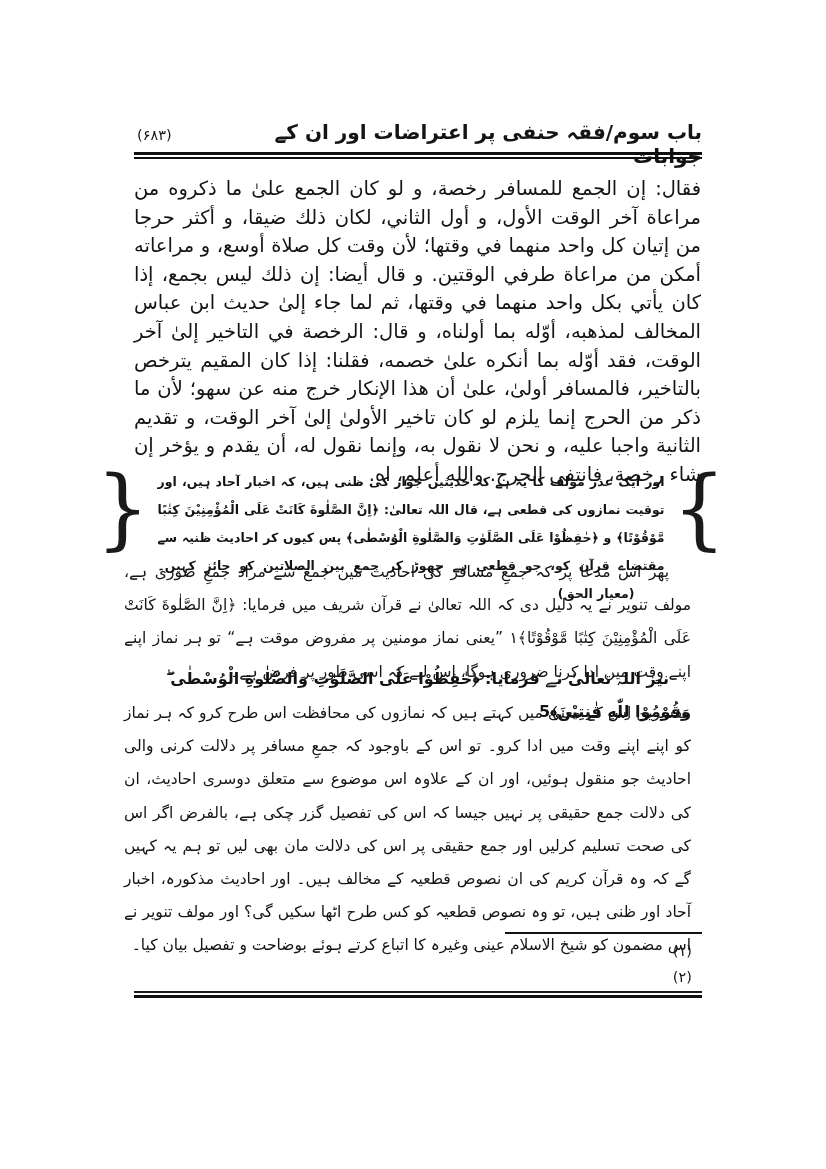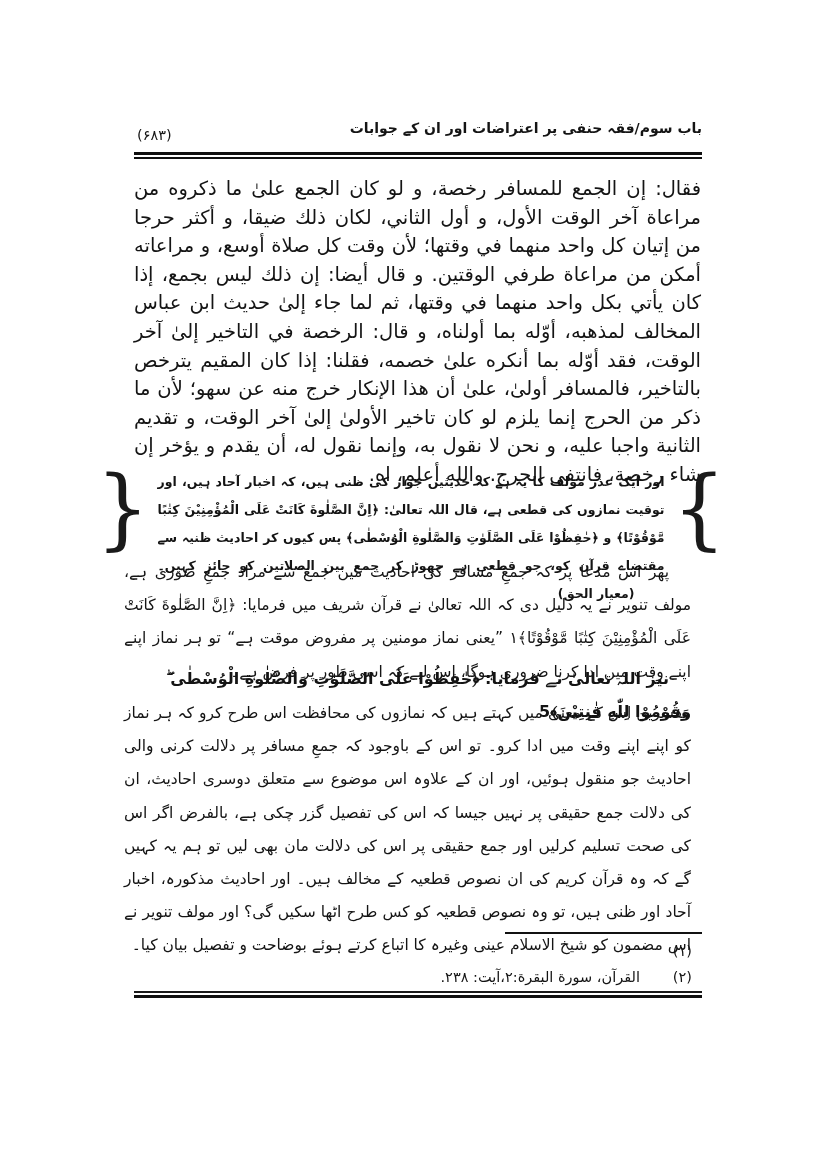--- a/index.html
+++ b/index.html
@@ -4,21 +4,21 @@
 <style>
   html,body{margin:0;padding:0;}
   body{
     width:826px;height:1169px;background:#ffffff;position:relative;
     font-family:"DejaVu Sans",sans-serif;color:#141414;overflow:hidden;
   }
   .abs{position:absolute;}
   
   .hdr-title{
     top:120px;right:124px;max-width:480px;
-    direction:rtl;font-size:14px;font-weight:bold;letter-spacing:0;
+    direction:rtl;font-size:20px;font-weight:bold;letter-spacing:0;
   }
   .hdr-page{
     top:127px;left:137px;font-size:14.5px;letter-spacing:1px;direction:rtl;text-align:center;
   }
   .hdr-rule{top:152px;left:134px;width:568px;}
   .hdr-rule .r1{height:3px;background:#0f0f0f;}
   .hdr-rule .rg{height:2px;}
   .hdr-rule .r2{height:2px;background:#0f0f0f;}
   
   .arabic{
@@ -86,21 +86,20 @@
 <div class="abs para verse-line">نیز اللہ تعالیٰ نے فرمایا: ﴿حٰفِظُوْا عَلَى الصَّلَوٰتِ وَالصَّلٰوةِ الْوُسْطٰى ۖ وَقُوْمُوْا لِلّٰهِ قٰنِتِيْنَ﴾5</div>
 <div class="abs para p2">مفسرین اس کے معنی میں کہتے ہیں کہ نمازوں کی محافظت اس طرح کرو کہ ہر نماز کو اپنے اپنے وقت میں ادا کرو۔ تو اس کے باوجود کہ جمعِ مسافر پر دلالت کرنی والی احادیث جو منقول ہوئیں، اور ان کے علاوہ اس موضوع سے متعلق دوسری احادیث، ان کی دلالت جمع حقیقی پر نہیں جیسا کہ اس کی تفصیل گزر چکی ہے، بالفرض اگر اس کی صحت تسلیم کرلیں اور جمع حقیقی پر اس کی دلالت مان بھی لیں تو ہم یہ کہیں گے کہ وہ قرآن کریم کی ان نصوص قطعیہ کے مخالف ہیں۔ اور احادیث مذکورہ، اخبار آحاد اور ظنی ہیں، تو وہ نصوص قطعیہ کو کس طرح اٹھا سکیں گی؟ اور مولف تنویر نے اس مضمون کو شیخ الاسلام عینی وغیرہ کا اتباع کرتے ہوئے بوضاحت و تفصیل بیان کیا۔</div>
 
 <div class="abs fn-sep"></div>
 <div class="abs fns">
   <div class="fn-row">
     <span class="fn-marker">(١)</span>
   </div>
   <div class="fn-row">
     <span class="fn-marker">(٢)</span>
-    <span class="fn-text">القرآن، سورة البقرة:٢،آیت: ٢٣٨.</span>
   </div>
 </div>
 
 <div class="abs btm-rule">
   <div class="r1"></div>
   <div class="rg"></div>
   <div class="r2"></div>
 </div>
 
 </body></html>

